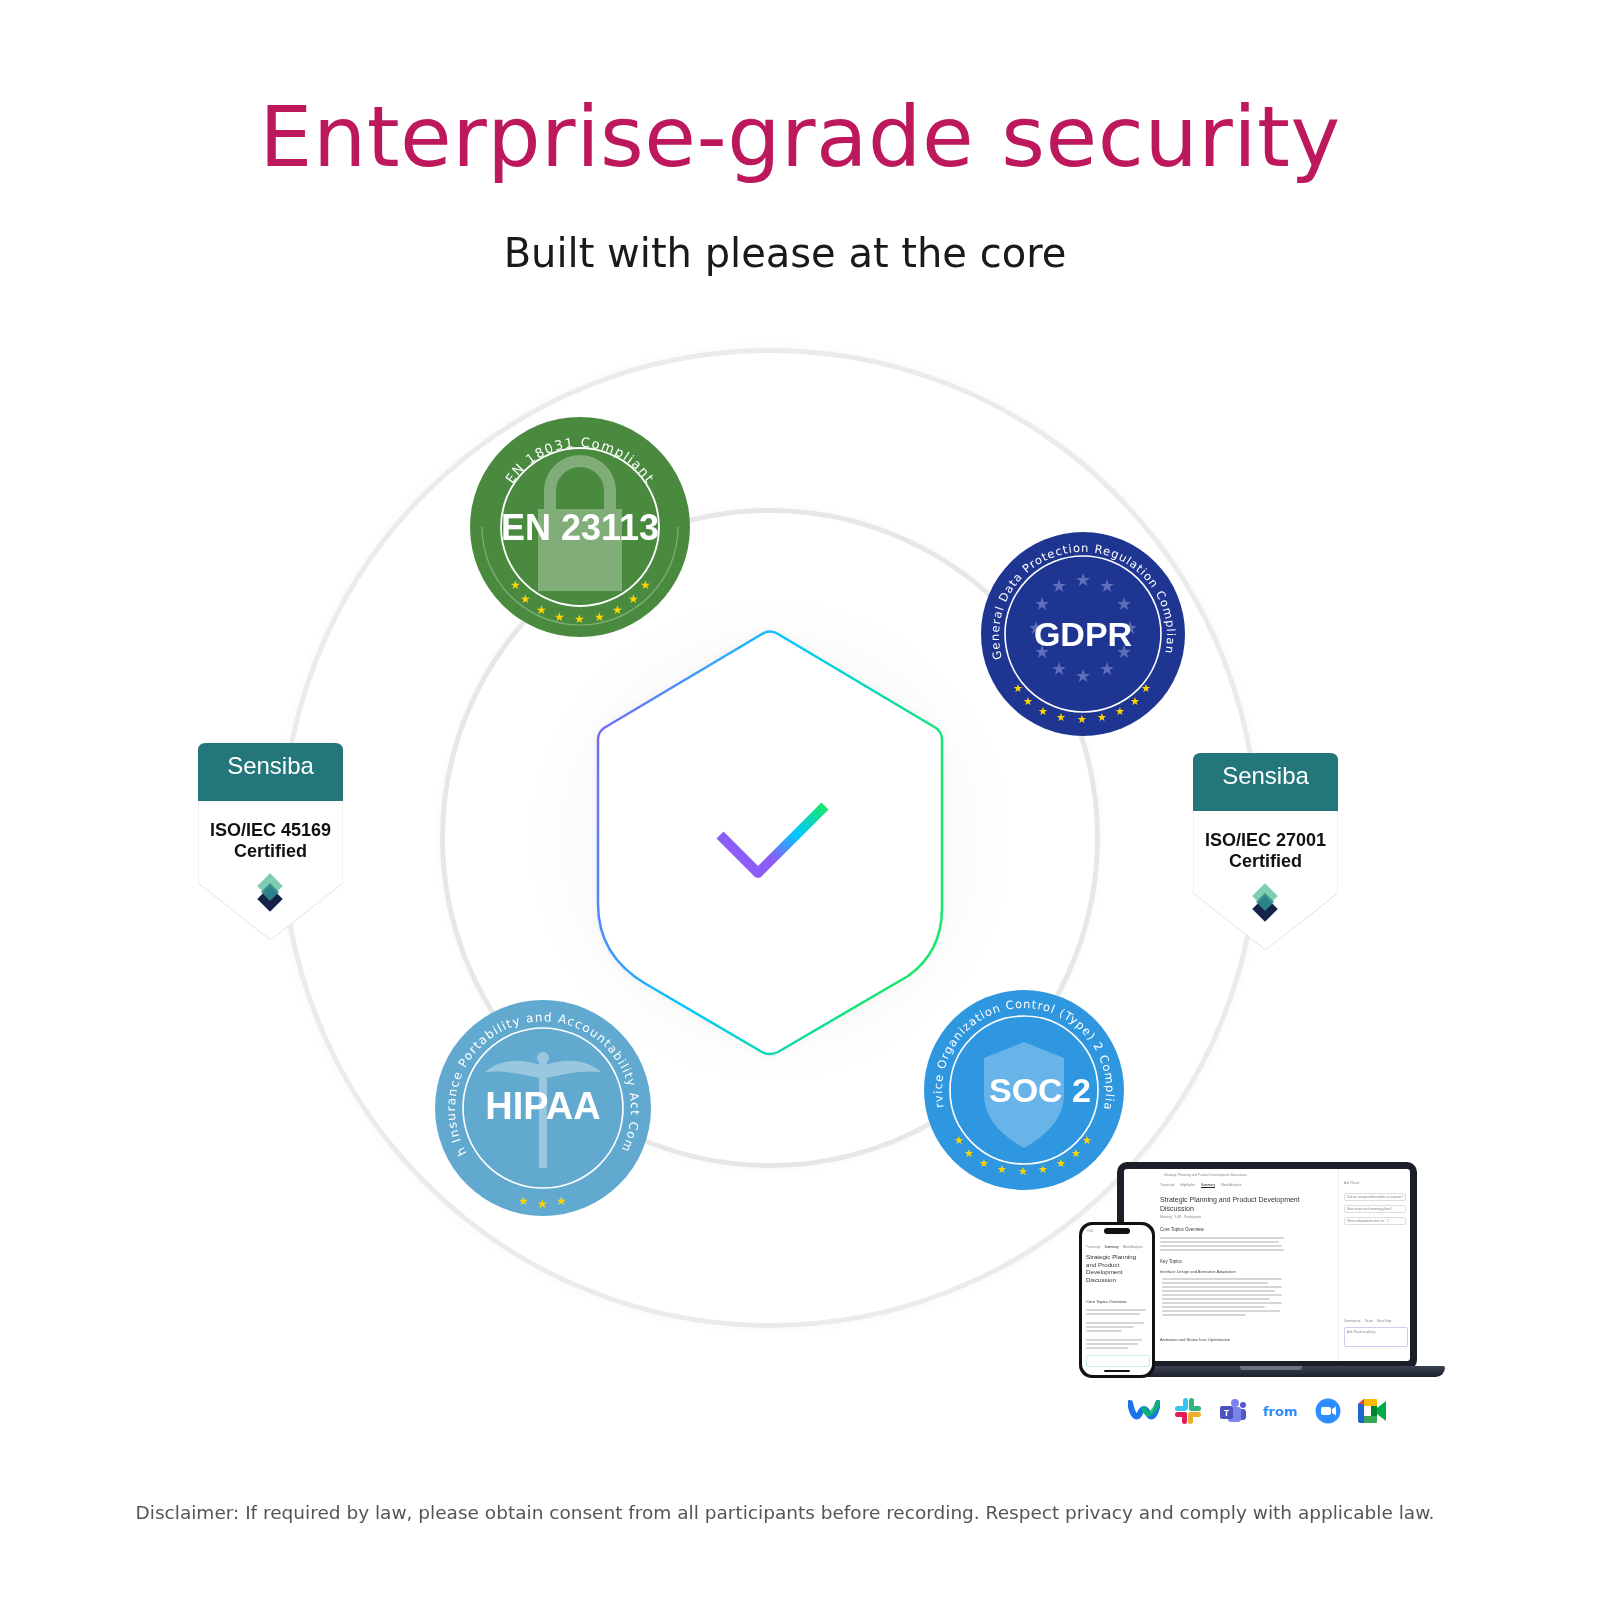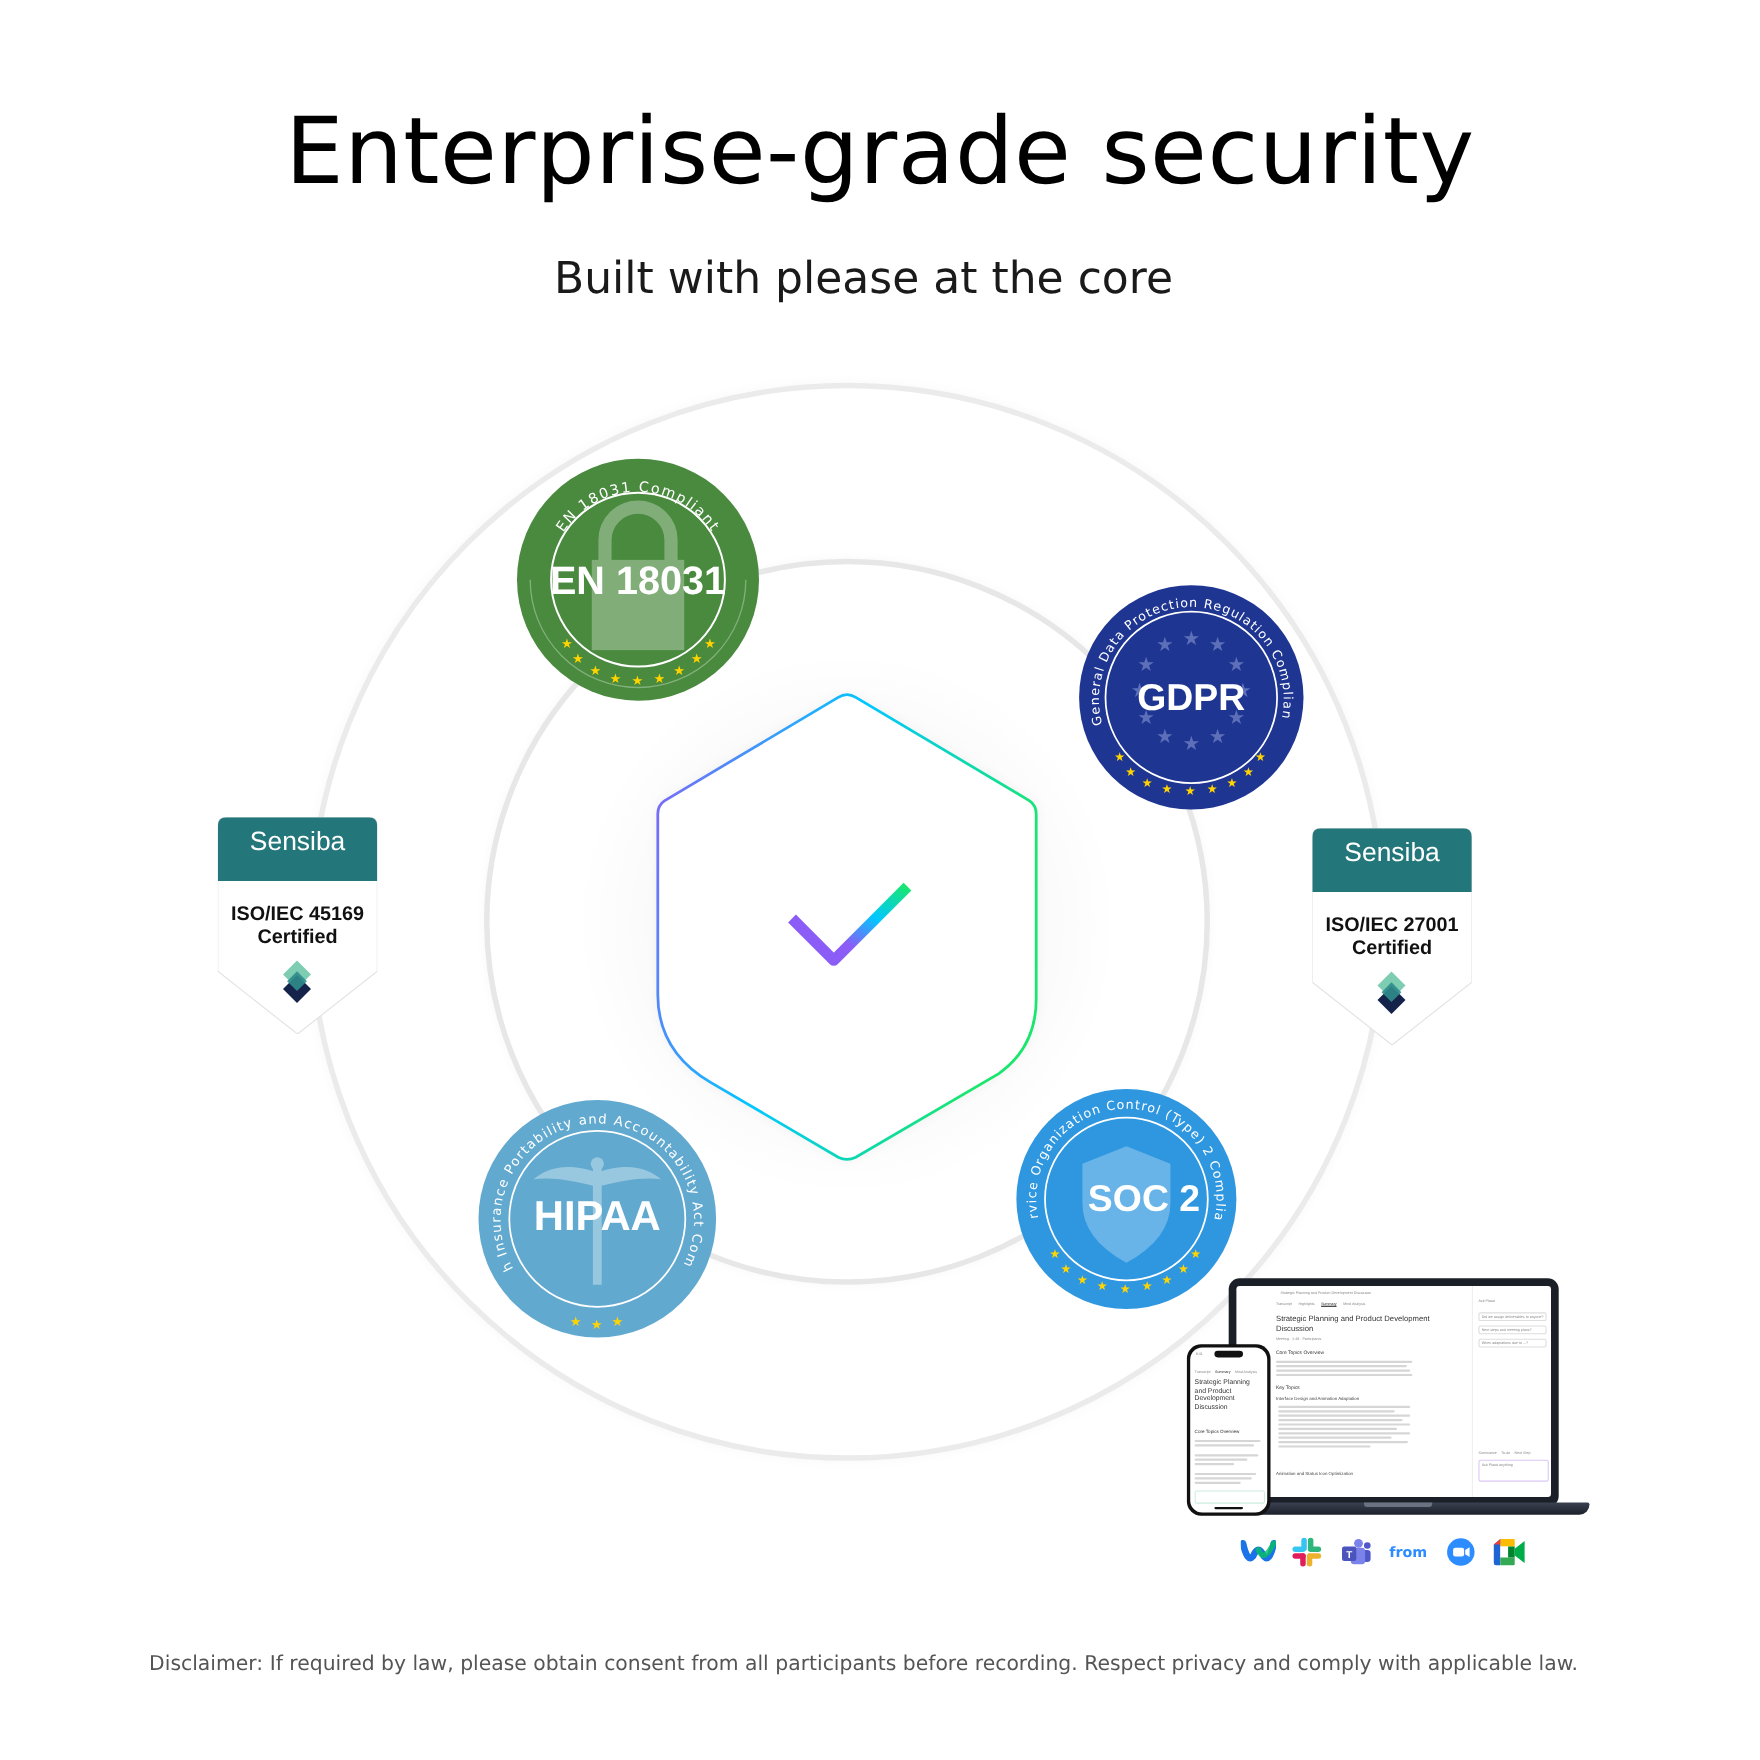--- a/index.html
+++ b/index.html
@@ -1,18 +1,18 @@
 <!DOCTYPE html>
 <html><head>
 <meta charset="utf-8">
 <style>
   html, body { margin: 0; padding: 0; background: #ffffff; }
   body { width: 1600px; height: 1600px; position: relative; overflow: hidden; font-family: "Liberation Sans", sans-serif; color: #111; }
   .abs { position: absolute; }
-  .title { left: 0; width: 1600px; top: 88px; text-align: center; font-size: 84px; font-weight: 400; letter-spacing: 0.5px; color: #000000; font-family: "DejaVu Sans", sans-serif; }
+  .title { left: 0; width: 1600px; top: 88px; text-align: center; font-size: 84px; font-weight: 400; letter-spacing: 0.5px; color: #be185d; font-family: "DejaVu Sans", sans-serif; }
   .subtitle { left: 0; width: 1570px; top: 230px; text-align: center; font-size: 40px; color: #1a1a1a; font-family: "DejaVu Sans", sans-serif; }
   .disclaimer { left: 0; width: 1570px; top: 1502px; text-align: center; font-size: 18.5px; color: #555; font-family: "DejaVu Sans", sans-serif; }
 
   .ring { border-radius: 50%; }
   .ring-outer { left: 280px; top: 348px; width: 980px; height: 980px; border: 5px solid #ebebeb; box-sizing: border-box; box-shadow: 0 0 12px rgba(0,0,0,0.03); }
   .ring-inner { left: 440px; top: 508px; width: 660px; height: 660px; border: 5px solid #e7e7e7; box-sizing: border-box; box-shadow: 0 0 10px rgba(0,0,0,0.03); }
   .glow { left: 520px; top: 590px; width: 500px; height: 500px; border-radius: 50%; background: radial-gradient(circle, rgba(0,0,0,0.05) 0%, rgba(0,0,0,0.02) 50%, rgba(0,0,0,0) 70%); }
 
   .seal { border-radius: 50%; display: flex; align-items: center; justify-content: center; }
   .seal svg { position: absolute; left: 0; top: 0; }
@@ -88,21 +88,21 @@
       <text x="50" y="186" font-size="12">★</text>
       <text x="66" y="197" font-size="12">★</text>
       <text x="84" y="204" font-size="12">★</text>
       <text x="104" y="206" font-size="12">★</text>
       <text x="124" y="204" font-size="12">★</text>
       <text x="142" y="197" font-size="12">★</text>
       <text x="158" y="186" font-size="12">★</text>
       <text x="170" y="172" font-size="12">★</text>
     </g>
   </svg>
-  <div class="seal-text" style="font-size:36px; margin-top:2px;">EN 18031</div>
+  <div class="seal-text" style="font-size:36px; margin-top:2px;">EN 23113</div>
 </div>
 
 <div class="abs seal" style="left:981px; top:532px; width:204px; height:204px; background:#1f3592;">
   <svg width="204" height="204" viewBox="0 0 204 204">
     <defs>
         <path id="arc-gdpr" d="M20,122 A84,84 0 1,1 184,122"></path>
       </defs>
     <circle cx="102" cy="102" r="78" fill="none" stroke="#ffffff" stroke-width="1.6"></circle>
     <text font-family="DejaVu Sans, sans-serif" font-size="11.5" fill="#ffffff" letter-spacing="1"><textPath href="#arc-gdpr" startOffset="50%" text-anchor="middle">General Data Protection Regulation Compliant</textPath></text>
     <g fill="#5d6fb8" font-size="18" text-anchor="middle">

